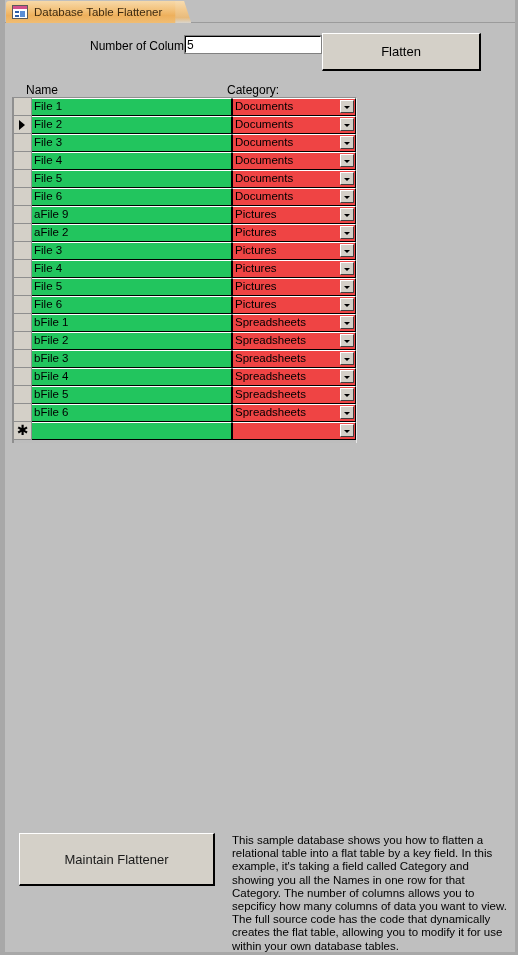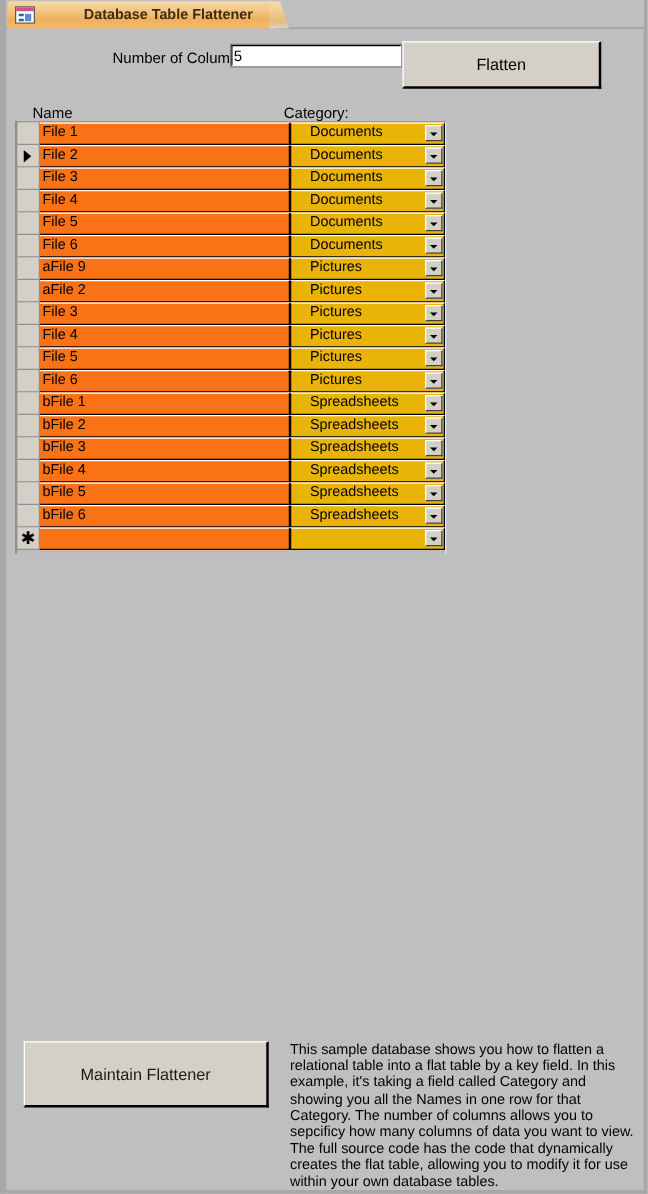--- a/index.html
+++ b/index.html
@@ -77,26 +77,25 @@
   }
   .tab-icon .ti-blk {
     position: absolute;
     background: #2f5fa8;
   }
   .tab-icon .ti-b1 { left: 2px; top: 5px;  width: 4px; height: 2px; }
   .tab-icon .ti-b2 { left: 2px; top: 9px;  width: 4px; height: 2px; }
   .tab-icon .ti-b3 { left: 7px; top: 5px;  width: 5px; height: 6px; background:#5b8ed6; }
   #doc-tab-label {
     font-size: 11.5px;
-    font-weight: bold;
+    font-weight: normal;
     color: #3d2a10;
     white-space: nowrap;
     position: relative;
     z-index: 2;
-    margin-left: 33px;
   }
 
   
   #columns-label {
     position: absolute;
     left: 85px; top: 39px;
     font-size: 12px;
     color: #000;
     white-space: nowrap;
   }
@@ -184,43 +183,43 @@
   .row-selector .new-star {
     position: absolute;
     left: 0; right: 0; top: -1px;
     text-align: center;
     font-size: 14px;
     line-height: 18px;
     color: #000;
   }
   .cell-name {
     flex: 0 0 200px;
-    background: #f97316;
+    background: #22c55e;
     border: 1px solid #000000;
     border-top-color: #ffffff;
     border-left: none;
     box-sizing: border-box;
     font-size: 11.5px;
     line-height: 15px;
     color: #000;
     padding: 0 2px;
     overflow: hidden;
     white-space: nowrap;
   }
   .cell-category {
     flex: 1 1 auto;
-    background: #eab308;
+    background: #ef4444;
     border: 1px solid #000000;
     border-top-color: #ffffff;
     border-left: 1px solid #000000;
     box-sizing: border-box;
     font-size: 11.5px;
     line-height: 15px;
     color: #000;
-    padding: 0 15px;
+    padding: 0 2px;
     position: relative;
     overflow: hidden;
     white-space: nowrap;
   }
   .combo-arrow {
     position: absolute;
     right: 1px; top: 1px;
     width: 14px; height: 13px;
     background: #d4d0c8;
     border-top: 1px solid #ffffff;

